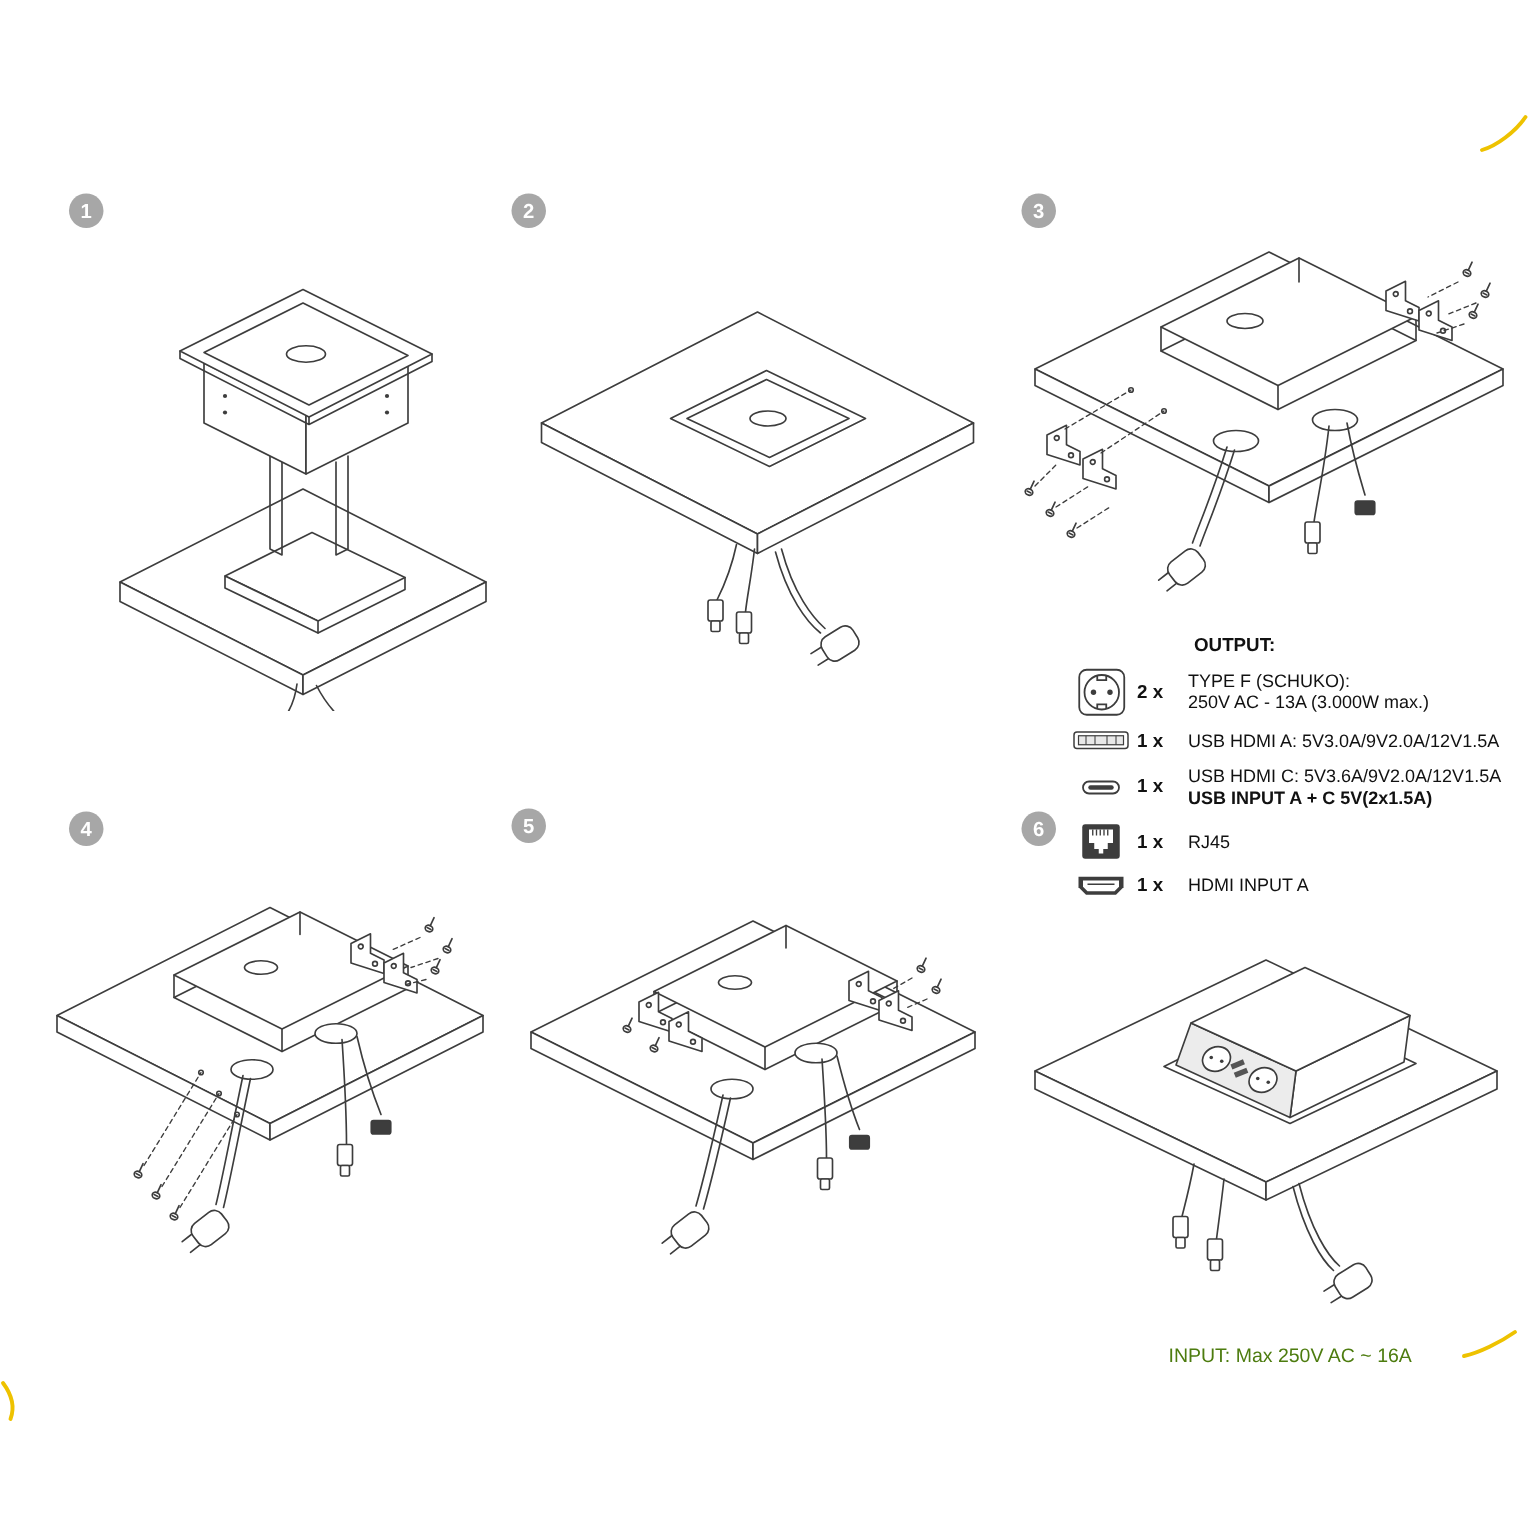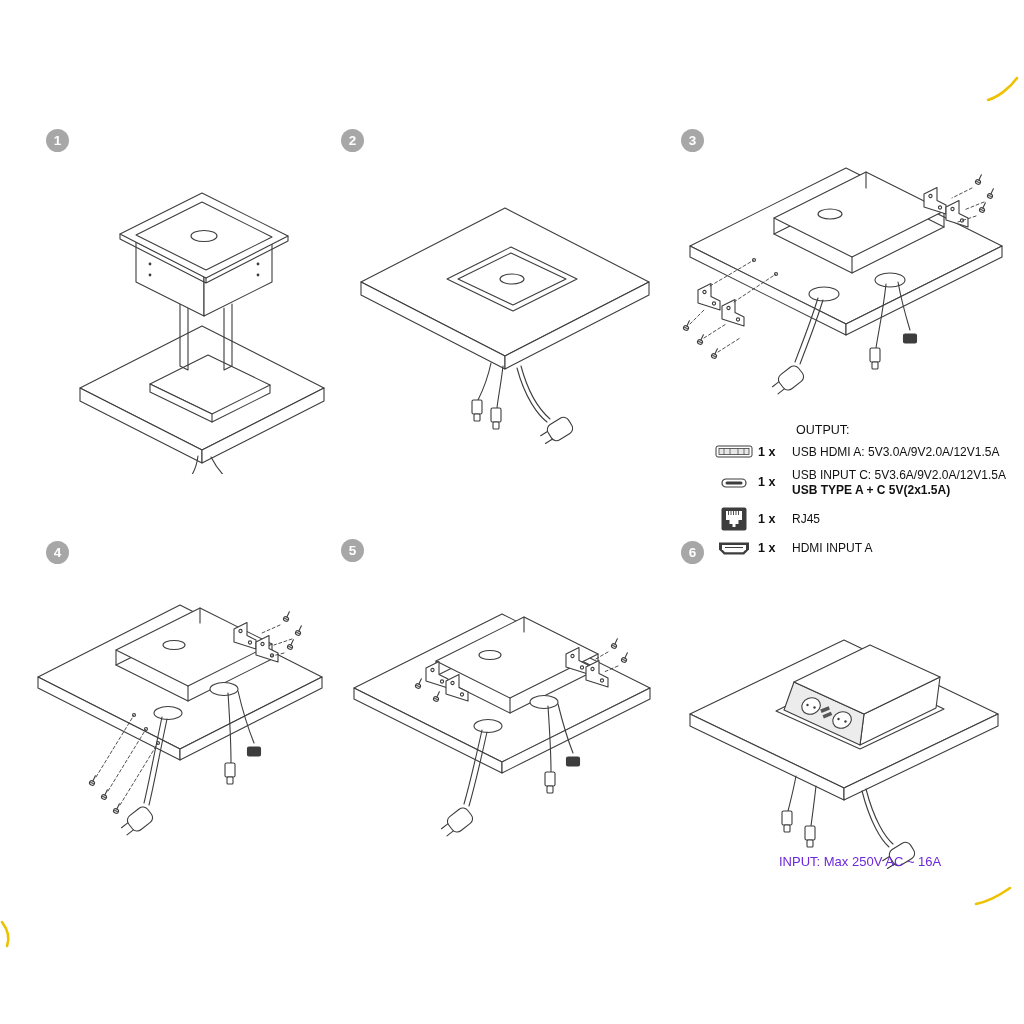--- a/index.html
+++ b/index.html
@@ -4,27 +4,27 @@
 <style>
   *{box-sizing:border-box}
   html,body{margin:0;padding:0;background:#ffffff}
   .canvas{position:relative;width:1024px;height:1024px;background:#fff;overflow:hidden;
           font-family:"Liberation Sans","DejaVu Sans",sans-serif;color:#111}
   .art{position:absolute}
   .mark{position:absolute}
   .badge{position:absolute;width:23px;height:23px;border-radius:50%;background:#a7a7a7;color:#fff;
          font-size:13.5px;font-weight:700;display:flex;align-items:center;justify-content:center;line-height:1}
   .spec{position:absolute;left:710px;top:423px;width:306px;font-size:12px;line-height:14.5px}
-  .spec-title{font-weight:400;font-size:12.5px;margin:0 0 7px 86px}
+  .spec-title{font-weight:700;font-size:12.5px;margin:0 0 7px 86px}
   .spec-row{display:grid;grid-template-columns:48px 34px 1fr;align-items:center;margin-bottom:9px}
   .icon-cell{display:flex;justify-content:center;align-items:center}
   .qty{font-weight:700;font-size:12.5px}
   .desc div{white-space:nowrap}
   .desc .bold{font-weight:700}
-  .input-note{position:absolute;left:779px;top:854px;font-size:13px;color:#6d28d9}
+  .input-note{position:absolute;left:779px;top:896px;font-size:13px;color:#4d7c0f}
 </style>
 </head>
 <body>
 
 <div class="canvas">
 
   <svg width="0" height="0" style="position:absolute" aria-hidden="true">
     <defs>
       <g id="plug">
         <rect x="-12" y="-9" width="24" height="18" rx="6" fill="#fff"></rect>
@@ -328,20 +328,37 @@
         <path d="M186 185 C194 216 205 234 213 241"></path>
         <path d="M190 183 C198 214 209 231 217 238"></path>
         <use href="#plug" transform="translate(226,248) rotate(-32)"></use>
       </g>
     </g>
   </svg>
 
   <div class="spec">
     <div class="spec-title">OUTPUT:</div>
 
+    <div class="spec-row">
+      <div class="icon-cell">
+        <svg width="33" height="33" viewBox="0 0 33 33" fill="none" stroke="#3d3d3d" stroke-width="1.2">
+          <rect x="1.5" y="1.5" width="30" height="30" rx="5"></rect>
+          <circle cx="16.5" cy="16.5" r="11.5"></circle>
+          <path d="M13.5 5.4 v3 h6 v-3"></path>
+          <path d="M13.5 27.6 v-3 h6 v3"></path>
+          <circle cx="11" cy="16.5" r="1.8" fill="#3d3d3d" stroke="none"></circle>
+          <circle cx="22" cy="16.5" r="1.8" fill="#3d3d3d" stroke="none"></circle>
+        </svg>
+      </div>
+      <div class="qty">2 x</div>
+      <div class="desc">
+        <div>TYPE F (SCHUKO):</div>
+        <div>250V AC - 13A (3.000W max.)</div>
+      </div>
+    </div>
 
     <div class="spec-row">
       <div class="icon-cell">
         <svg width="38" height="13" viewBox="0 0 38 13" fill="none" stroke="#3d3d3d" stroke-width="1">
           <rect x="1" y="1" width="36" height="11" rx="2"></rect>
           <rect x="4" y="3.5" width="30" height="6" fill="#e8e8e8" stroke-width="0.8"></rect>
           <path d="M9 3.5 v6 M15 3.5 v6 M23 3.5 v6 M29 3.5 v6" stroke-width="0.7"></path>
         </svg>
       </div>
       <div class="qty">1 x</div>
@@ -352,22 +369,22 @@
 
     <div class="spec-row">
       <div class="icon-cell">
         <svg width="26" height="10" viewBox="0 0 26 10" fill="none" stroke="#3d3d3d" stroke-width="1.2">
           <rect x="1" y="1" width="24" height="8" rx="4"></rect>
           <rect x="4.5" y="3.5" width="17" height="3" rx="1.5" fill="#3d3d3d" stroke="none"></rect>
         </svg>
       </div>
       <div class="qty">1 x</div>
       <div class="desc">
-        <div>USB INPUT C: 5V3.6A/9V2.0A/12V1.5A</div>
-        <div class="bold">USB TYPE A + C 5V(2x1.5A)</div>
+        <div>USB HDMI C: 5V3.6A/9V2.0A/12V1.5A</div>
+        <div class="bold">USB INPUT A + C 5V(2x1.5A)</div>
       </div>
     </div>
 
     <div class="spec-row">
       <div class="icon-cell">
         <svg width="28" height="26" viewBox="0 0 28 26" fill="none" stroke="#3d3d3d" stroke-width="1.2">
           <rect x="1.5" y="1.5" width="25" height="23" rx="2" fill="#3d3d3d" stroke="none"></rect>
           <path d="M6 5 H22 V14 H18.5 V18 H15.5 V21 H12.5 V18 H9.5 V14 H6 Z" fill="#fff" stroke="none"></path>
           <path d="M8.5 5 v4 M11 5 v4 M13.5 5 v4 M16 5 v4 M18.5 5 v4" stroke="#3d3d3d" stroke-width="0.9"></path>
         </svg>

